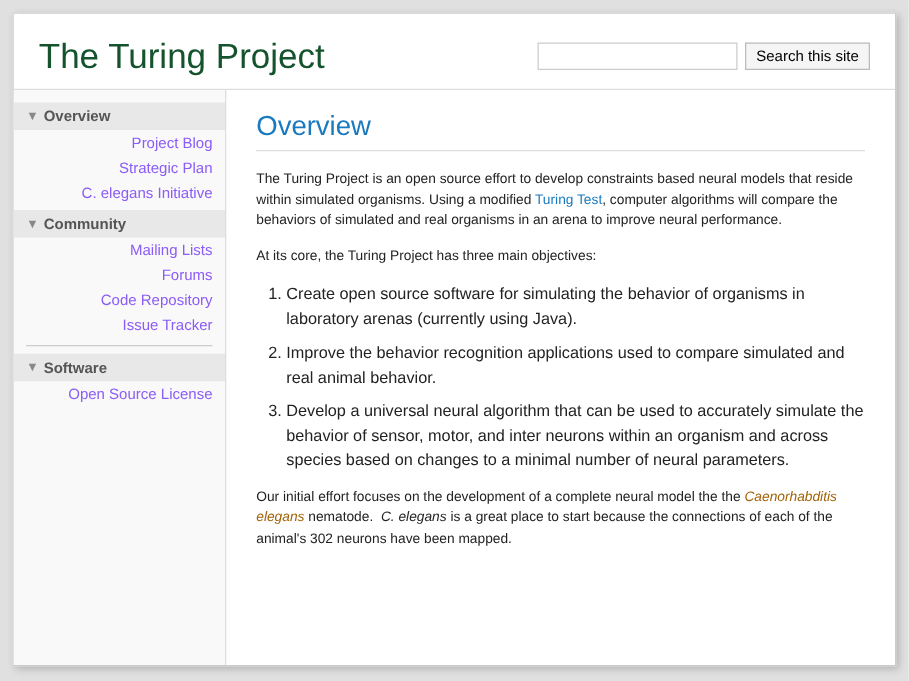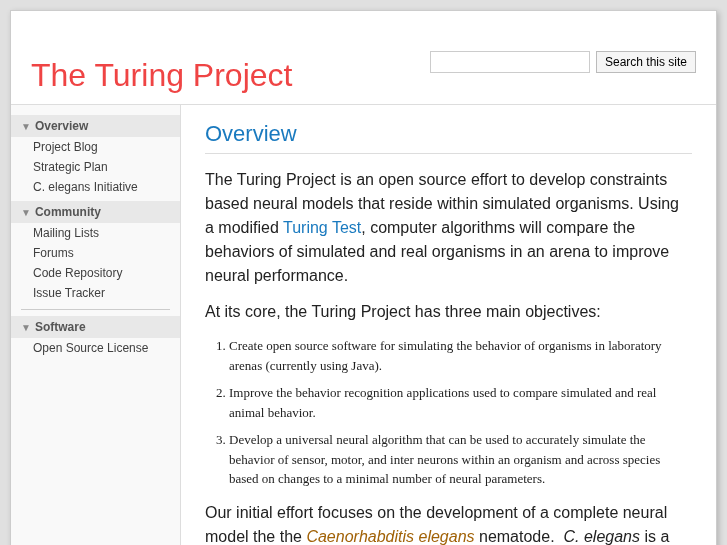--- a/index.html
+++ b/index.html
@@ -20,24 +20,23 @@
       box-shadow: 2px 2px 6px rgba(0,0,0,0.2);
     }
     .header {
       display: flex;
       align-items: center;
       justify-content: space-between;
       padding: 18px 20px 10px 20px;
       border-bottom: 1px solid #ddd;
     }
     .site-title {
-      font-size: 32px;
-      color: #ef4444;
+      font-size: 28px;
+      color: #14532d;
       font-weight: normal;
-      margin-top: 28px;
     }
     .search-area {
       display: flex;
       align-items: center;
       gap: 6px;
     }
     .search-input {
       width: 160px;
       height: 22px;
       border: 1px solid #ccc;
@@ -78,23 +77,24 @@
     }
     .sidebar-section-header .arrow {
       margin-right: 4px;
       font-size: 10px;
       color: #888;
     }
     .sidebar-link {
       display: block;
       padding: 3px 10px 3px 22px;
       font-size: 12px;
-      color: #404040;
+      color: #8b5cf6;
       text-decoration: none;
       cursor: pointer;
+      text-align: right;
     }
     .sidebar-divider {
       border: none;
       border-top: 1px solid #ccc;
       margin: 6px 10px;
     }
     .main-content {
       flex: 1;
       padding: 16px 24px;
     }
@@ -103,21 +103,21 @@
       font-weight: normal;
       color: #1a7abf;
       margin-bottom: 14px;
       padding-bottom: 6px;
       border-bottom: 1px solid #ddd;
     }
     .main-content p {
       margin-bottom: 12px;
       line-height: 1.5;
       color: #222;
-      font-size: 16px;
+      font-size: 11px;
     }
     .link-blue {
       color: #1a7abf;
       text-decoration: none;
       cursor: pointer;
     }
     .link-green {
       color: #a16207;
       text-decoration: none;
       cursor: pointer;
@@ -125,21 +125,20 @@
     }
     ol {
       margin-left: 24px;
       margin-bottom: 12px;
     }
     ol li {
       margin-bottom: 8px;
       line-height: 1.5;
       color: #222;
       font-size: 13px;
-      font-family: Liberation Serif, serif;
     }
     .subpages {
       margin-top: 20px;
       padding-top: 10px;
       border-top: 1px solid #ddd;
       font-size: 12px;
       color: #555;
     }
     .subpages span {
       font-weight: normal;

